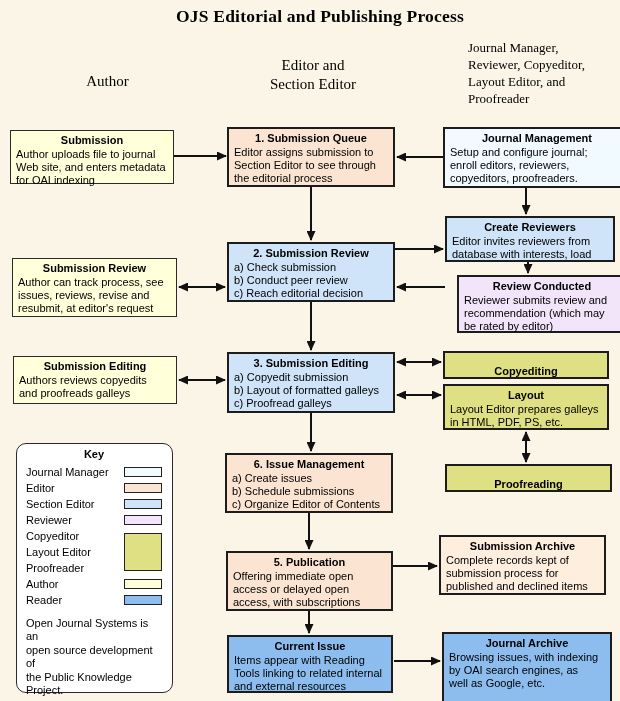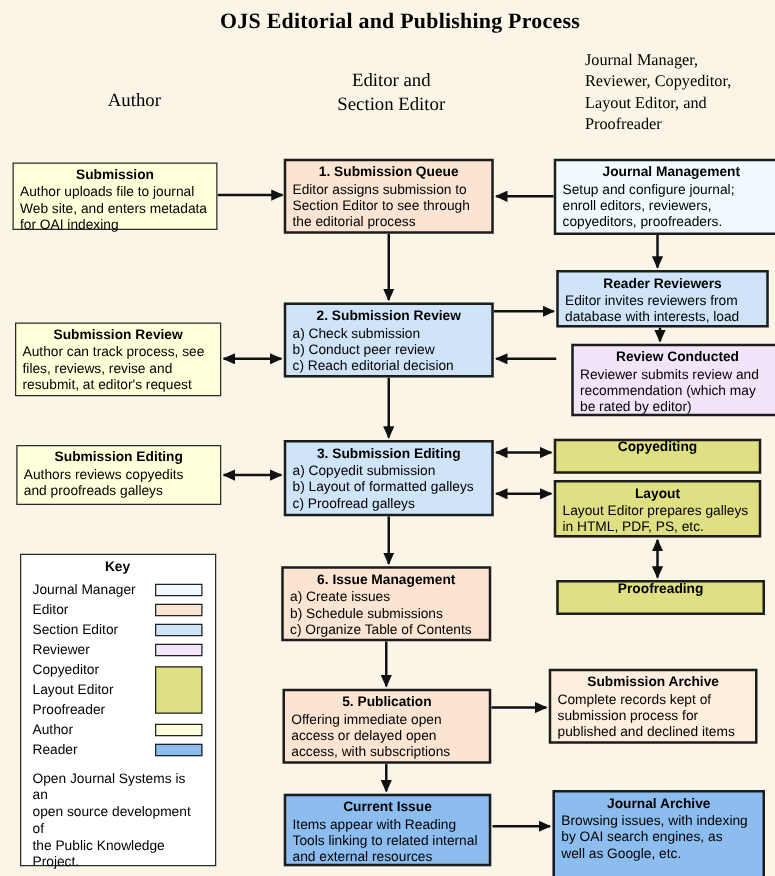--- a/index.html
+++ b/index.html
@@ -13,31 +13,31 @@
   .hdr{position:absolute;font-size:15px;line-height:1.28;}
   .hdr-author{top:72px;left:40px;width:115px;text-align:center;}
   .hdr-editor{top:56px;left:228px;width:150px;text-align:center;white-space:pre-line;}
   .hdr-right{top:40px;left:458px;width:158px;font-size:13px;line-height:1.3;white-space:pre-line;}
   .arrows{position:absolute;left:0;top:0;}
   .box{position:absolute;box-sizing:border-box;border:2px solid #1c1c1c;
     padding:3px 5px 2px 5px;font-size:11px;line-height:1.18;}
   .b1{border-width:1px;border-color:#2a2a2a;}
   .bt{font-weight:bold;text-align:center;margin-bottom:1px;}
   .bb{white-space:pre-line;text-align:left;}
-  .vcenter{display:flex;align-items:flex-end;justify-content:center;padding:12px;}
+  .vcenter{display:flex;align-items:flex-start;justify-content:center;padding:12px;}
   .c-author{background:#ffffd9;}
   .c-editor{background:#fbe5d2;}
   .c-seced{background:#cfe4f8;}
   .c-jm{background:#f0faff;}
   .c-rev{background:#f2e5f9;margin-left:12px;}
   .c-olive{background:#dfe083;}
   .c-reader{background:#8cbdee;}
   .c-white{background:#ffffff;}
   
-  .key{padding:4px 10px 4px 9px;}
+  .key{padding:4px 10px 4px 9px;border-radius:10px;}
   .key-title{font-weight:bold;text-align:center;font-size:11px;margin-bottom:3px;}
   .krow{display:flex;align-items:center;height:16px;}
   .klabel{font-size:11px;display:block;line-height:16px;}
   .kswatch{margin-left:auto;width:38px;height:10px;border:1.5px solid #222;box-sizing:border-box;}
   .kgroup{height:48px;align-items:center;}
   .kcol{display:flex;flex-direction:column;}
   .kswatch.tall{height:38px;border-width:1px;}
   .knote{margin-top:9px;font-size:11px;line-height:1.22;white-space:pre-line;}
 </style>
 </head>
@@ -82,21 +82,21 @@
 
   <div class="box b1 c-author" style="left:10px;top:130px;width:164px;height:54px">
     <div class="bt">Submission</div>
     <div class="bb">Author uploads file to journal
 Web site, and enters metadata
 for OAI indexing</div>
   </div>
   <div class="box b1 c-author" style="left:12px;top:258px;width:165px;height:59px">
     <div class="bt">Submission Review</div>
     <div class="bb">Author can track process, see
-files, reviews, revise and
+issues, reviews, revise and
 resubmit, at editor's request</div>
   </div>
   <div class="box b1 c-author" style="left:13px;top:356px;width:164px;height:48px">
     <div class="bt">Submission Editing</div>
     <div class="bb">Authors reviews copyedits
 and proofreads galleys</div>
   </div>
 
   <div class="box c-editor" style="left:227px;top:127px;width:168px;height:60px">
     <div class="bt">1. Submission Queue</div>
@@ -113,21 +113,21 @@
   <div class="box c-seced" style="left:227px;top:352px;width:168px;height:61px">
     <div class="bt">3. Submission Editing</div>
     <div class="bb">a) Copyedit submission
 b) Layout of formatted galleys
 c) Proofread galleys</div>
   </div>
   <div class="box c-editor" style="left:225px;top:453px;width:168px;height:60px">
     <div class="bt">6. Issue Management</div>
     <div class="bb">a) Create issues
 b) Schedule submissions
-c) Organize Table of Contents</div>
+c) Organize Editor of Contents</div>
   </div>
   <div class="box c-editor" style="left:226px;top:551px;width:167px;height:60px">
     <div class="bt">5. Publication</div>
     <div class="bb">Offering immediate open
 access or delayed open
 access, with subscriptions</div>
   </div>
   <div class="box c-reader" style="left:227px;top:635px;width:166px;height:58px">
     <div class="bt">Current Issue</div>
     <div class="bb">Items appear with Reading
@@ -135,21 +135,21 @@
 and external resources</div>
   </div>
 
   <div class="box c-jm" style="left:443px;top:127px;width:188px;height:61px">
     <div class="bt">Journal Management</div>
     <div class="bb">Setup and configure journal;
 enroll editors, reviewers,
 copyeditors, proofreaders.</div>
   </div>
   <div class="box c-seced" style="left:445px;top:216px;width:170px;height:46px">
-    <div class="bt">Reader Reviewers</div>
+    <div class="bt">Create Reviewers</div>
     <div class="bb">Editor invites reviewers from
 database with interests, load</div>
   </div>
   <div class="box c-rev" style="left:445px;top:275px;width:170px;height:58px">
     <div class="bt">Review Conducted</div>
     <div class="bb">Reviewer submits review and
 recommendation (which may
 be rated by editor)</div>
   </div>
   <div class="box c-olive vcenter" style="left:443px;top:351px;width:166px;height:23px">

